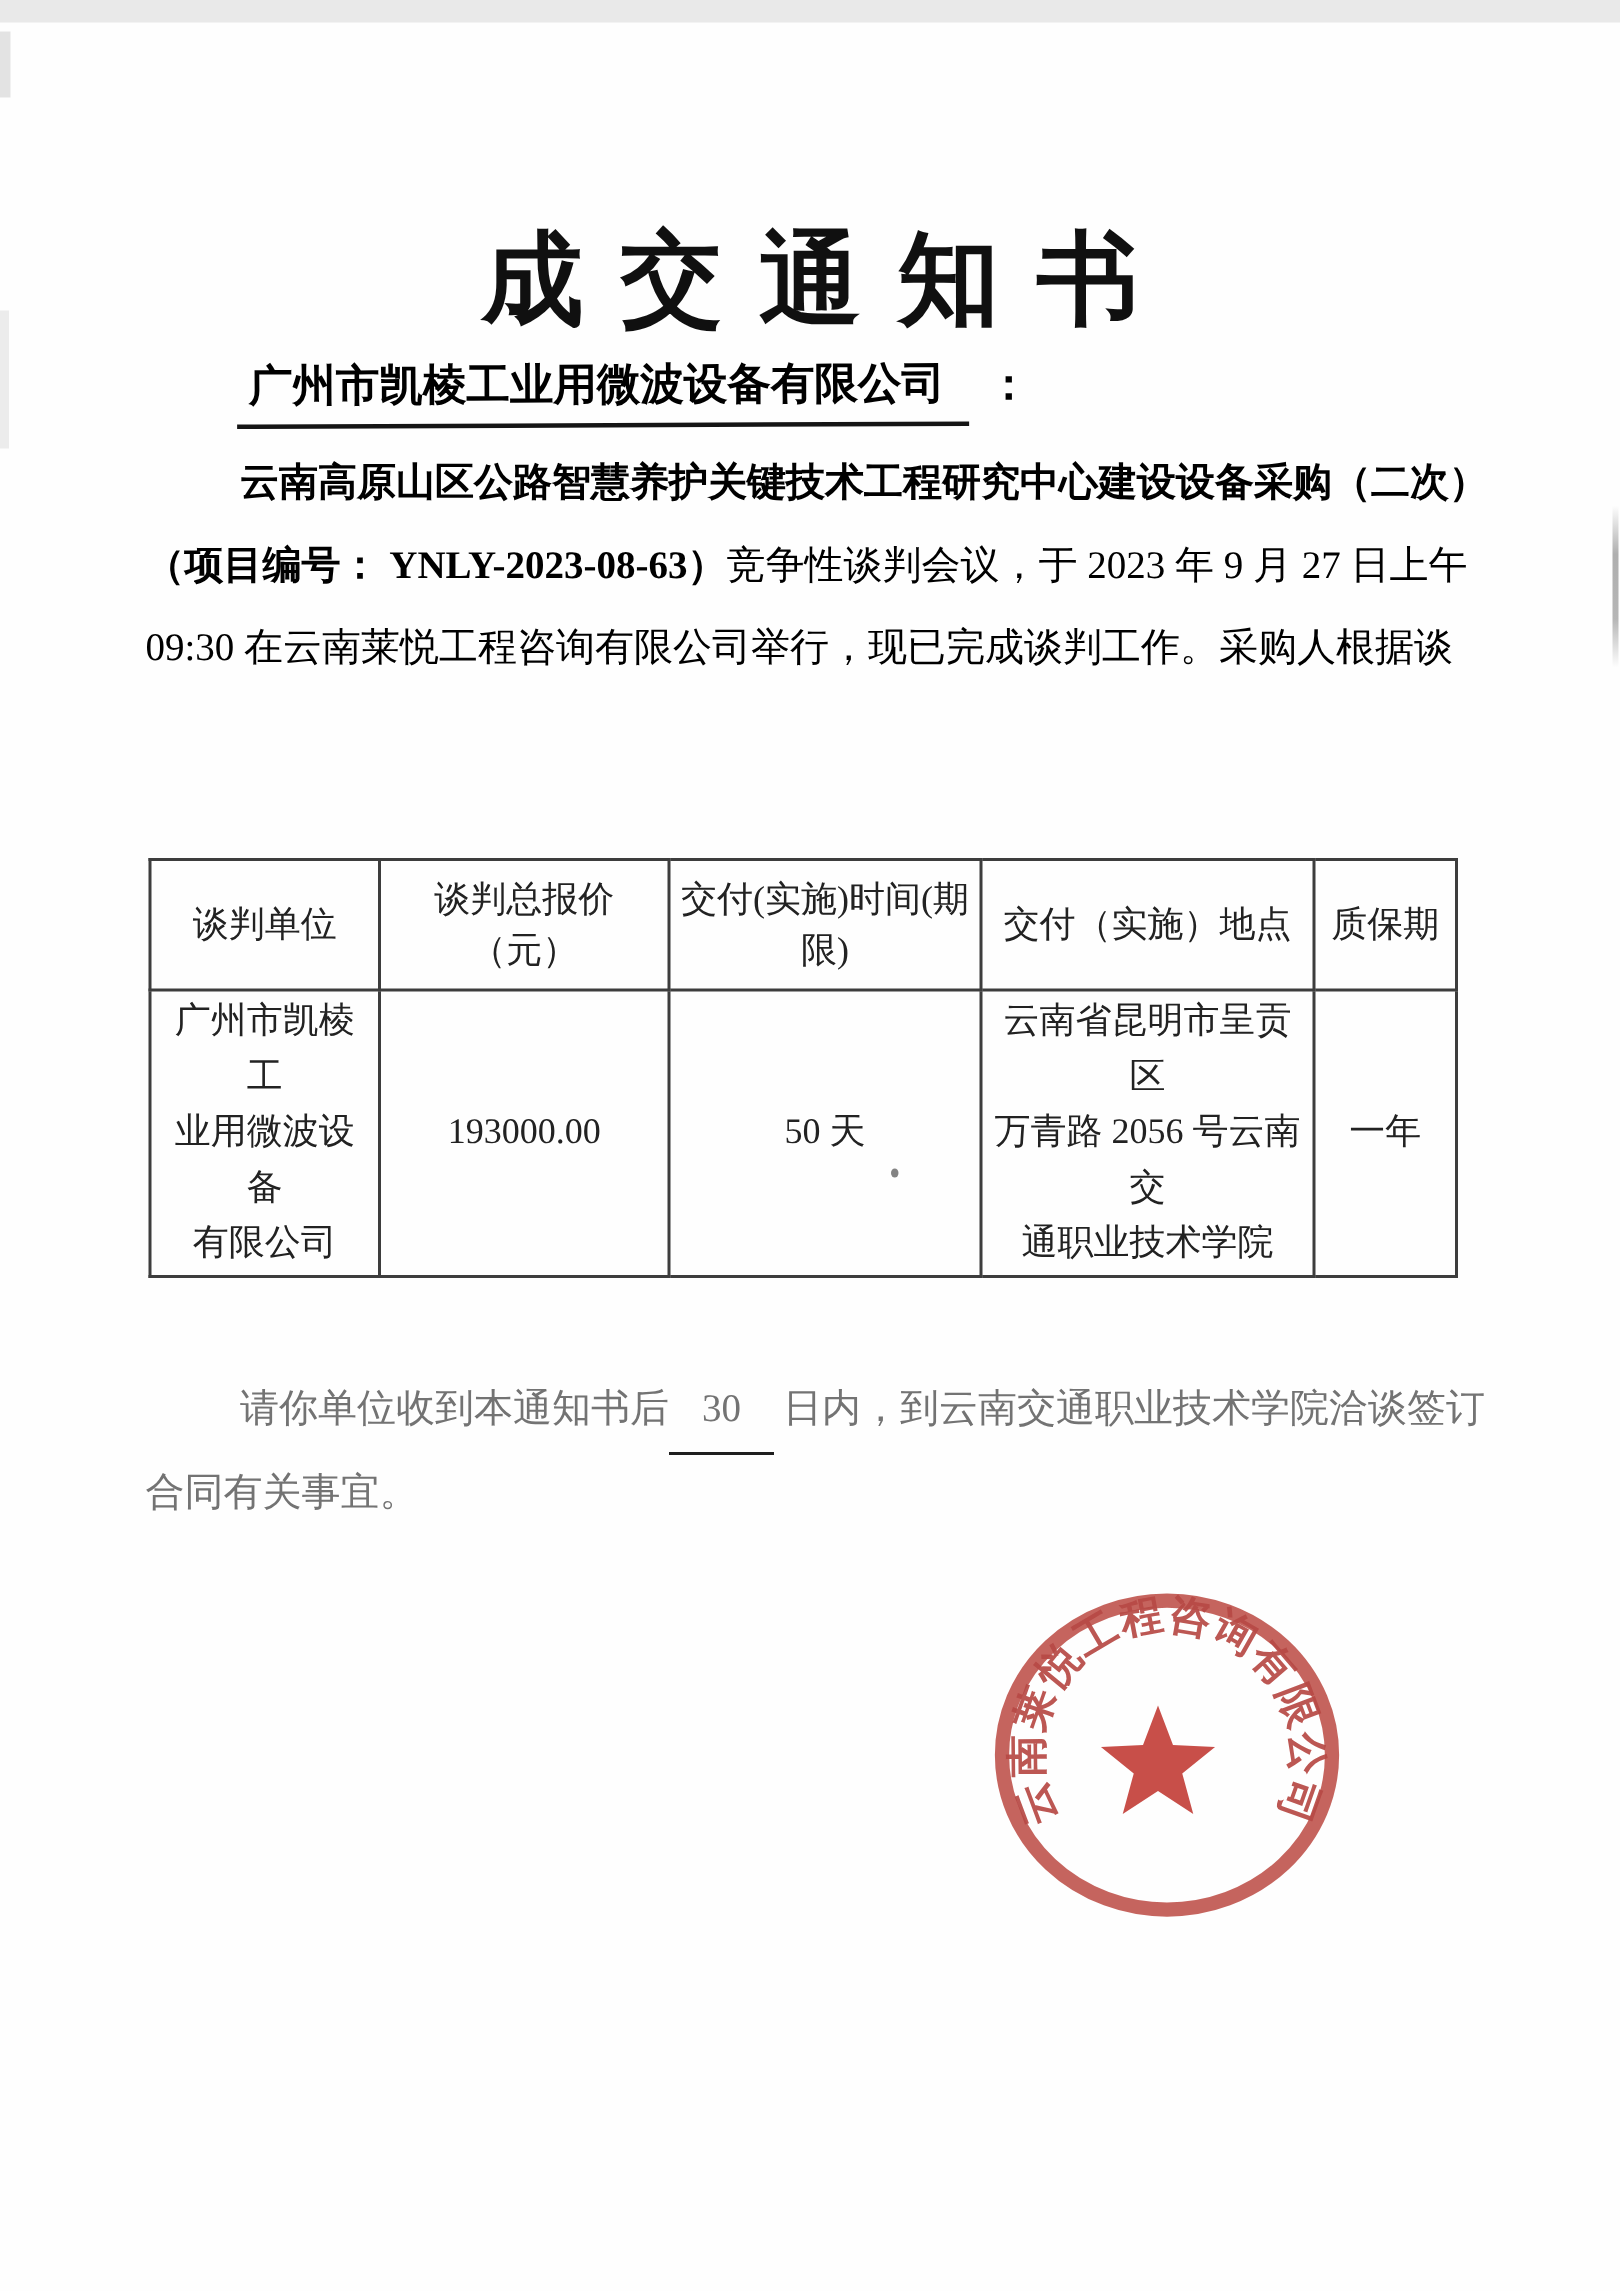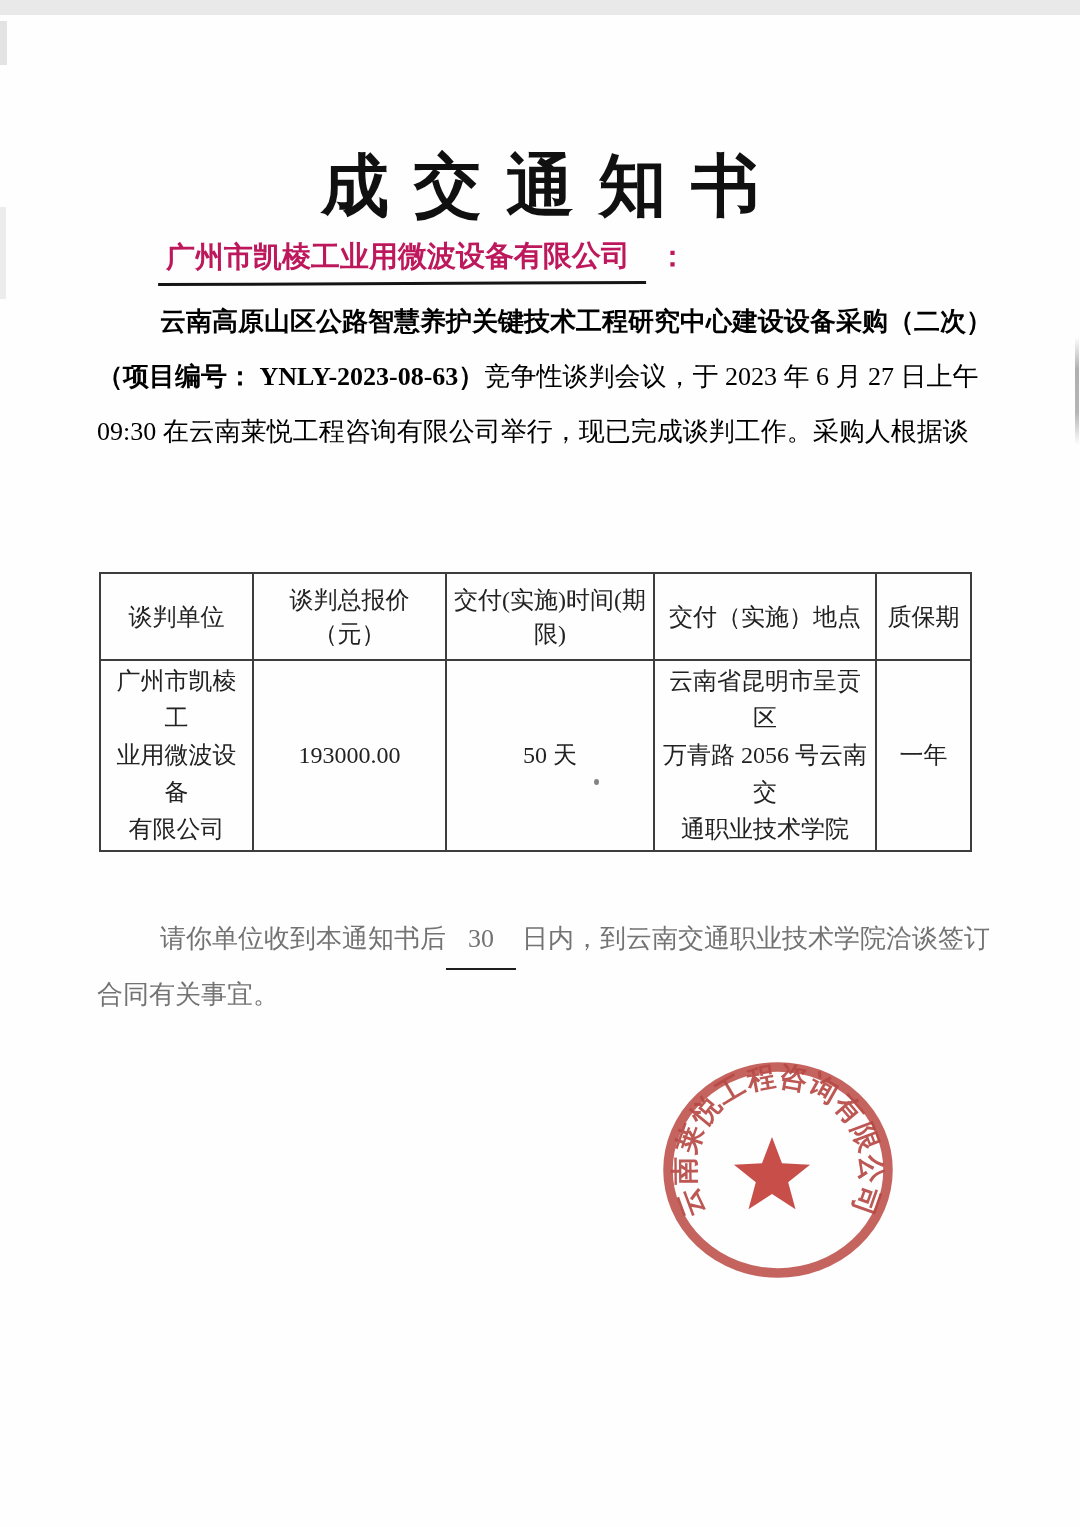--- a/index.html
+++ b/index.html
@@ -17,21 +17,21 @@
   .doc-title {
     position:absolute; top:126px; left:0; width:100%;
     text-align:center;
     font-size:68px; font-weight:900;
     letter-spacing:0.36em; text-indent:0.36em;
     color:#101010;
   }
   
   .addressee {
     position:absolute; left:158px; top:222px;
-    font-size:29px; font-weight:bold; color:#be185d;
+    font-size:29px; font-weight:bold; color:#000000;
     white-space:nowrap;
   }
   .addressee .uline {
     display:inline-block;
     padding:0 16px 5px 8px;
     border-bottom:3px solid #151515;
     transform:rotate(-0.25deg);
   }
   .addressee .colon { margin-left:12px; font-weight:bold; }
   
@@ -105,21 +105,21 @@
 
   <div class="doc-title">成交通知书</div>
 
   <div class="addressee">
     <span class="uline">广州市凯棱工业用微波设备有限公司</span><span class="colon">：</span>
   </div>
 
   <div class="body-para">
     <div class="ln ln1">云南高原山区公路智慧养护关键技术工程研究中心建设设备采购（二次）</div>
     <div class="ln">
-      <span class="bold-seg">（项目编号： YNLY-2023-08-63）</span><span>竞争性谈判会议，于 2023 年 6 月 27 日上午</span>
+      <span class="bold-seg">（项目编号： YNLY-2023-08-63）</span><span>竞争性谈判会议，于 2023 年 9 月 27 日上午</span>
     </div>
     <div class="ln">09:30 在云南莱悦工程咨询有限公司举行，现已完成谈判工作。采购人根据谈</div>
   </div>
 
   <table class="award-table">
     <colgroup>
       <col style="width:153px">
         <col style="width:193px">
         <col style="width:208px">
         <col style="width:222px">

